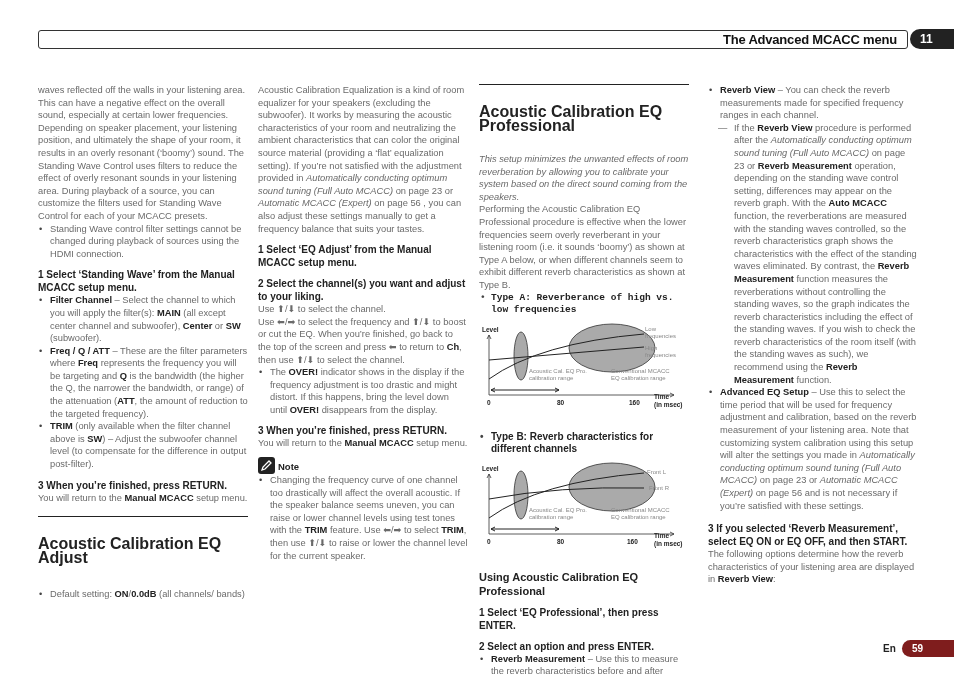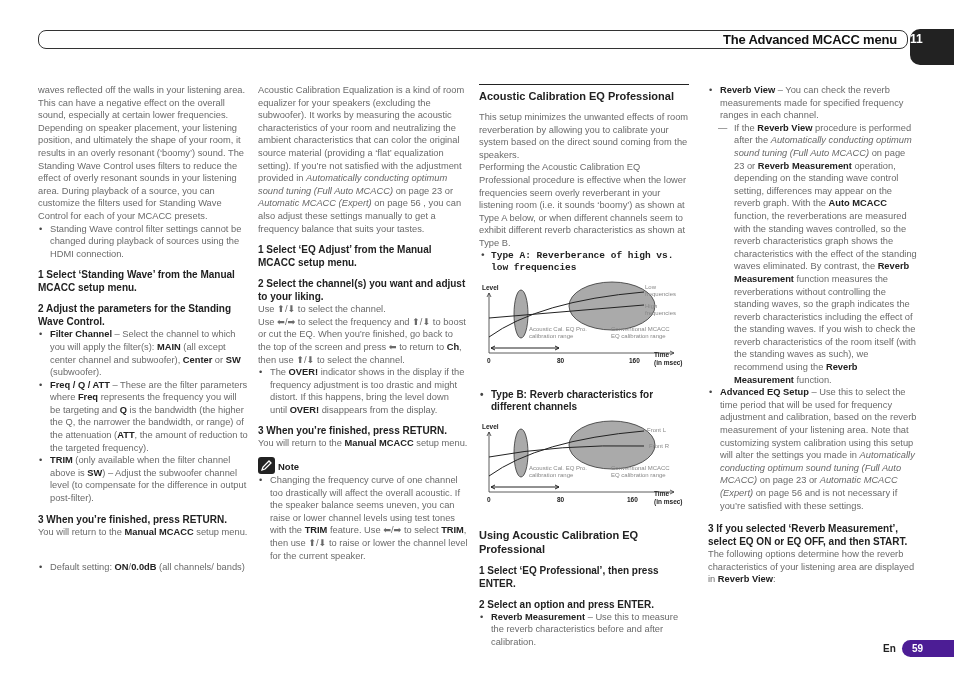--- a/index.html
+++ b/index.html
@@ -1,62 +1,62 @@
 <!DOCTYPE html>
 <html><head>
 <meta charset="utf-8">
 <style>
   html,body{margin:0;padding:0;background:#fff;}
   body{width:954px;height:676px;position:relative;overflow:hidden;font-family:"Liberation Sans",sans-serif;color:#666;}
-  .hdr{position:absolute;left:38px;top:30px;width:868px;height:17px;border:1px solid #333;border-radius:8px;}
+  .hdr{position:absolute;left:38px;top:30px;width:868px;height:17px;border:1px solid #333;border-radius:3px;}
   .hdr-title{position:absolute;right:10px;top:0px;font-size:13px;font-weight:bold;color:#111;letter-spacing:-0.2px;line-height:17px;}
-  .chap{position:absolute;left:910px;top:29px;width:44px;height:36px;background:#222;border-radius:10px 0 0 10px;color:#fff;font-weight:bold;font-size:12px;line-height:20px;box-sizing:border-box;}
+  .chap{position:absolute;left:910px;top:29px;width:44px;height:20px;background:#222;border-radius:10px 0 0 10px;color:#fff;font-weight:bold;font-size:12px;line-height:20px;padding-left:10px;box-sizing:border-box;}
   .col{position:absolute;top:84px;width:210px;font-size:9.3px;line-height:12.6px;color:#6a6a6a;}
   .col p{margin:0;}
   .col b{color:#222;}
   .step{color:#222;font-weight:bold;font-size:10px;line-height:13px;margin-top:8px !important;}
   ul{margin:0;padding-left:10px;list-style:none;}
   ul li{position:relative;padding-left:2px;}
   ul li:before{content:"•";position:absolute;left:-9px;color:#444;}
-  .sec{border-top:1px solid #222;padding-top:4px;color:#222;font-weight:bold;font-size:11px;line-height:14px;margin-top:12px !important;}
+  .sec{border-top:1px solid #222;padding-top:20px;color:#222;font-weight:bold;font-size:16px;line-height:14px;margin-top:12px !important;}
   .subsec{color:#222;font-weight:bold;font-size:11px;line-height:14px;}
   i{font-style:italic;}
   .dash{position:relative;padding-left:16px;margin-left:-2px;}
   .dash .d{position:absolute;left:0;top:0;}
   .note{display:flex;align-items:flex-end;gap:3px;margin-top:7px;color:#222;font-weight:bold;font-size:9.5px;}
   .note-ic{width:17px;height:17px;background:#222;border-radius:3px;position:relative;}
   .graph{position:relative;height:88px;margin:6px 0 4px 0;}
   .graph svg{position:absolute;left:0;top:0;}
   .foot-en{position:absolute;left:883px;top:643px;font-size:10px;font-weight:bold;color:#222;}
-  .foot-pg{position:absolute;left:902px;top:640px;width:52px;height:17px;background:#4c1d95;border-radius:9px 0 0 9px;color:#fff;font-size:10px;font-weight:bold;line-height:17px;padding-left:10px;box-sizing:border-box;}
+  .foot-pg{position:absolute;left:902px;top:640px;width:52px;height:17px;background:#7f1d1d;border-radius:9px 0 0 9px;color:#fff;font-size:10px;font-weight:bold;line-height:17px;padding-left:10px;box-sizing:border-box;}
   .gl{font-size:6px;fill:#888;font-family:"Liberation Sans",sans-serif;}
   .gb{font-size:6.5px;fill:#222;font-weight:bold;font-family:"Liberation Sans",sans-serif;}
 </style>
 </head>
 <body>
 
 <div class="hdr">
   <span class="hdr-title">The Advanced MCACC menu</span>
 </div>
 <div class="chap">11</div>
 
 <div class="col" style="left:38px;">
   <p>waves reflected off the walls in your listening area. This can have a negative effect on the overall sound, especially at certain lower frequencies. Depending on speaker placement, your listening position, and ultimately the shape of your room, it results in an overly resonant (‘boomy’) sound. The Standing Wave Control uses filters to reduce the effect of overly resonant sounds in your listening area. During playback of a source, you can customize the filters used for Standing Wave Control for each of your MCACC presets.</p>
   <ul>
       <li>Standing Wave control filter settings cannot be changed during playback of sources using the HDMI connection.</li>
     </ul>
   <p class="step">1   Select ‘Standing Wave’ from the Manual MCACC setup menu.</p>
-  <p class="step">2   Adjust the parameters for the Standing Wave Control.</p>
   <ul>
     <li><b>Filter Channel</b><span> – Select the channel to which you will apply the filter(s): </span><b>MAIN</b><span> (all except center channel and subwoofer), </span><b>Center</b><span> or </span><b>SW</b><span> (subwoofer).</span></li>
     <li><b>Freq / Q / ATT</b><span> – These are the filter parameters where </span><b>Freq</b><span> represents the frequency you will be targeting and </span><b>Q</b><span> is the bandwidth (the higher the Q, the narrower the bandwidth, or range) of the attenuation (</span><b>ATT</b><span>, the amount of reduction to the targeted frequency).</span></li>
     <li><b>TRIM</b><span> (only available when the filter channel above is </span><b>SW</b><span>) – Adjust the subwoofer channel level (to compensate for the difference in output post-filter).</span></li>
   </ul>
   <p class="step">3   When you’re finished, press RETURN.</p>
   <p><span>You will return to the </span><b>Manual MCACC</b><span> setup menu.</span></p>
+  <p class="sec" style="margin-top:16px;">Acoustic Calibration EQ Adjust</p>
   <ul style="margin-top:23px;">
       <li><span>Default setting: </span><b>ON</b><span>/</span><b>0.0dB</b><span> (all channels/ bands)</span></li>
     </ul>
 </div>
 
 <div class="col" style="left:258px;">
   <p><span>Acoustic Calibration Equalization is a kind of room equalizer for your speakers (excluding the subwoofer). It works by measuring the acoustic characteristics of your room and neutralizing the ambient characteristics that can color the original source material (providing a ‘flat’ equalization setting). If you’re not satisfied with the adjustment provided in </span><i>Automatically conducting optimum sound tuning (Full Auto MCACC)</i><span> on page 23 or </span><i>Automatic MCACC (Expert)</i><span> on page 56 , you can also adjust these settings manually to get a frequency balance that suits your tastes.</span></p>
   <p class="step">1   Select ‘EQ Adjust’ from the Manual MCACC setup menu.</p>
   <p class="step">2   Select the channel(s) you want and adjust to your liking.</p>
   <p>Use ⬆/⬇ to select the channel.</p>
@@ -74,21 +74,21 @@
     </span>
     <span>Note</span>
   </div>
   <ul>
       <li><span>Changing the frequency curve of one channel too drastically will affect the overall acoustic. If the speaker balance seems uneven, you can raise or lower channel levels using test tones with the </span><b>TRIM</b><span> feature. Use ⬅/➡ to select </span><b>TRIM</b><span>, then use ⬆/⬇ to raise or lower the channel level for the current speaker.</span></li>
     </ul>
 </div>
 
 <div class="col" style="left:479px;">
   <p class="sec" style="margin-top:0 !important;">Acoustic Calibration EQ Professional</p>
-  <p style="margin-top:8px;">This setup minimizes the unwanted effects of room reverberation by allowing you to calibrate your system based on the direct sound coming from the speakers.</p>
+  <p style="margin-top:20px;font-style:italic;">This setup minimizes the unwanted effects of room reverberation by allowing you to calibrate your system based on the direct sound coming from the speakers.</p>
   <p>Performing the Acoustic Calibration EQ Professional procedure is effective when the lower frequencies seem overly reverberant in your listening room (i.e. it sounds ‘boomy’) as shown at Type A below, or when different channels seem to exhibit different reverb characteristics as shown at Type B.</p>
   <ul>
       <li class="subsec" style="font-size:9.5px;line-height:12.5px;font-family:Liberation Mono, monospace;">Type A: Reverberance of high vs. low frequencies</li>
     </ul>
 
   <div class="graph">
     <svg width="210" height="88" viewBox="0 0 210 88">
       <ellipse cx="42" cy="33" rx="7" ry="24" fill="#aaa" stroke="#333" stroke-width="0.8"></ellipse>
       <ellipse cx="133" cy="25" rx="43" ry="24" fill="#aaa" stroke="#333" stroke-width="0.8"></ellipse>
       <line x1="10" y1="72" x2="195" y2="72" stroke="#333" stroke-width="0.8"></line>

